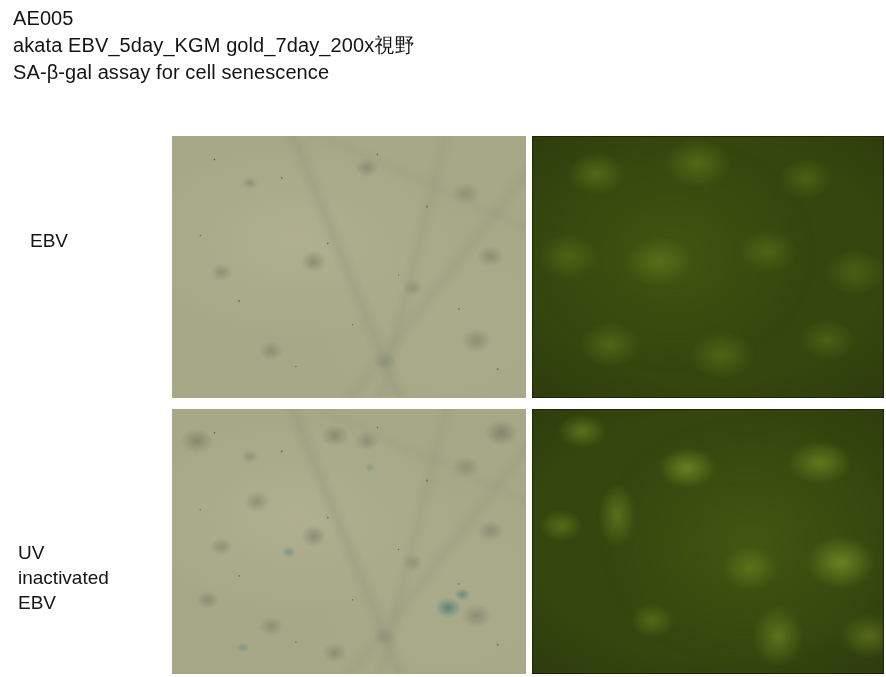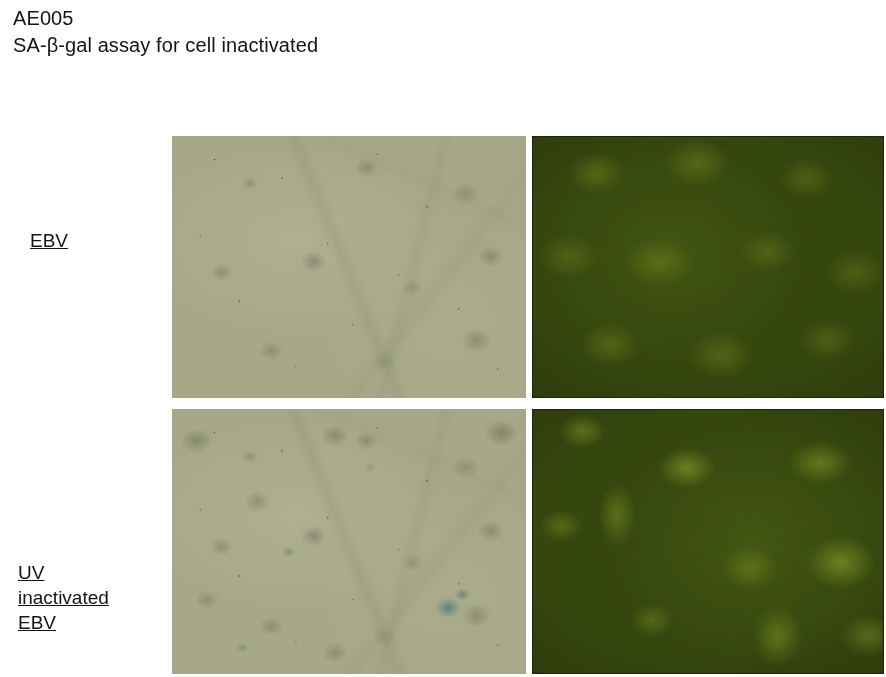--- a/index.html
+++ b/index.html
@@ -31,30 +31,29 @@
     letter-spacing: 0.1px;
   }
 
   
   .row-label {
     position: absolute;
     font-size: 19px;
     line-height: 25px;
     color: #141414;
     white-space: pre-line;
-    text-decoration: underline;
   }
   #label-ebv {
     left: 30px;
     top: 228px;
     width: 130px;
   }
   #label-uv {
     left: 18px;
-    top: 560px;
+    top: 540px;
     width: 145px;
   }
 
   
   #figure-grid {
     position: absolute;
     left: 172px;
     top: 136px;
     width: 712px;
     height: 538px;
@@ -180,21 +179,22 @@
     position: absolute;
     inset: 0;
     background: radial-gradient(ellipse 120% 110% at 50% 48%, rgba(0,0,0,0) 42%, rgba(0,0,0,0.38) 100%);
   }
 </style>
 </head>
 <body>
 
 <div id="header-block">
   <div class="header-line">AE005</div>
-  <div class="header-line">SA-β-gal assay for cell inactivated</div>
+  <div class="header-line">akata EBV_5day_KGM gold_7day_200x視野</div>
+  <div class="header-line">SA-β-gal assay for cell senescence</div>
 </div>
 
 <div class="row-label" id="label-ebv">EBV</div>
 
 <div class="row-label" id="label-uv">UV
 inactivated
 EBV</div>
 
 <div id="figure-grid">
 

